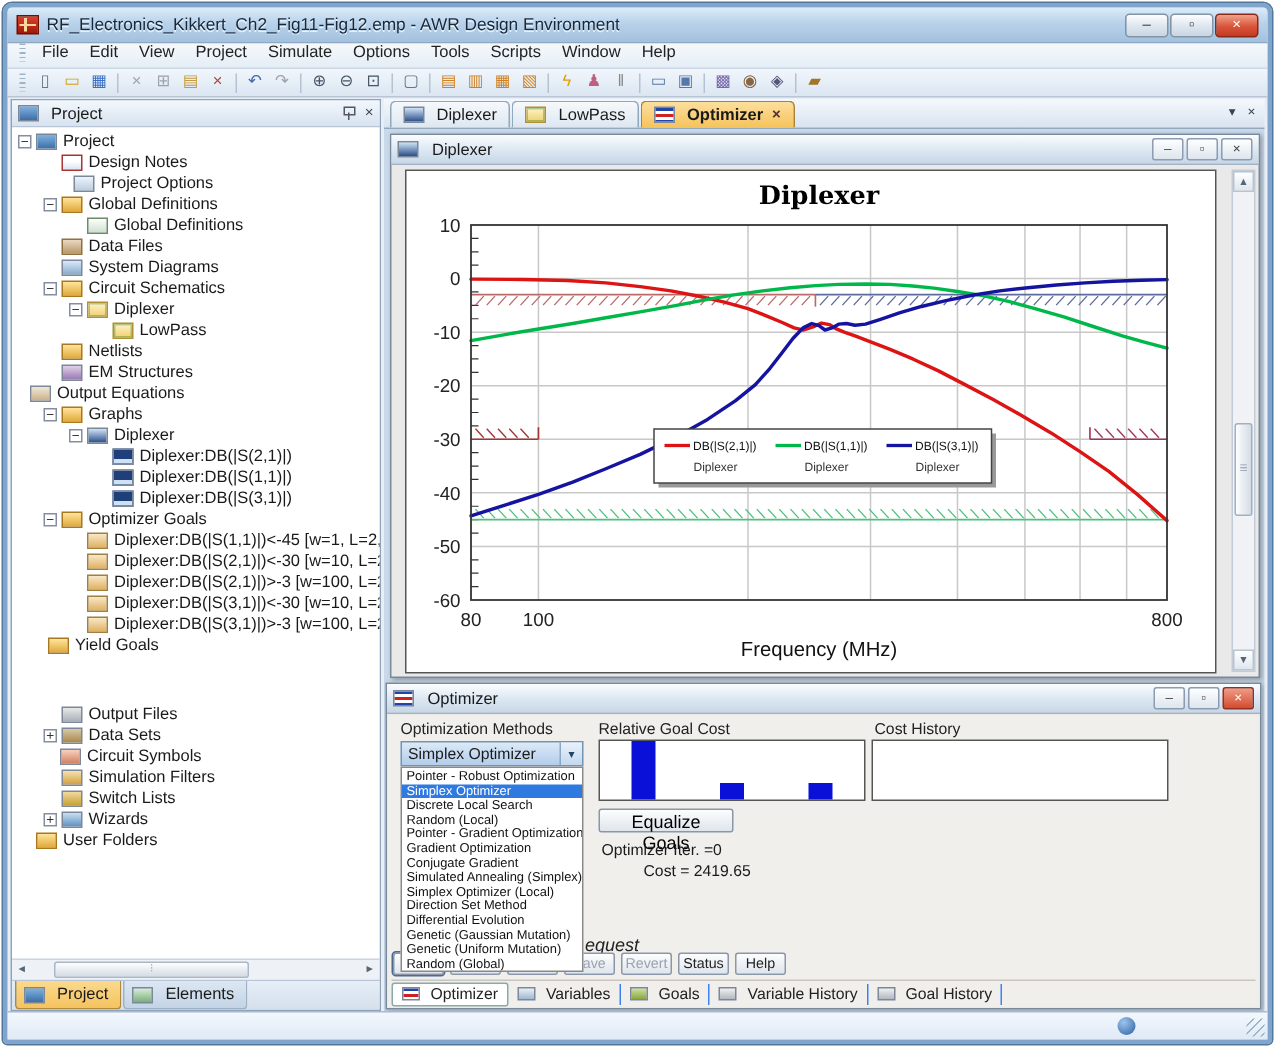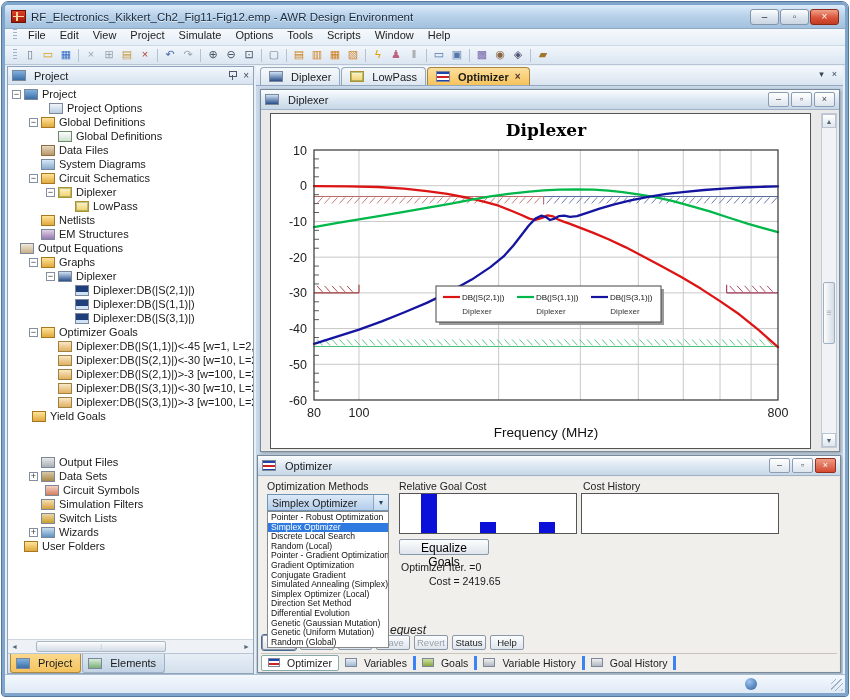--- a/index.html
+++ b/index.html
@@ -146,21 +146,21 @@
   .costtxt{position:absolute;left:170px;top:98px;font-size:10.5px;}
   .partialtxt{position:absolute;left:131px;top:146px;font-size:12px;color:#222;font-style:italic;}
   .obtns{position:absolute;left:3px;top:158px;display:flex;gap:4px;}
   .obtn{width:34px;height:15px;font-size:9.5px;border:1px solid #8a97a8;border-radius:2px;
         background:linear-gradient(#fcfdfe,#dfe5ec);color:#222;padding:0;}
   .obtn.first{outline:1px solid #4a6a90;}
   .obtn:disabled{color:#9aa2ac;}
   .otabs{position:absolute;left:2px;right:2px;top:176px;height:18px;display:flex;align-items:center;
          border-top:1px solid #c9c5be;background:#f1efec;}
   .otab{display:flex;align-items:center;gap:3px;font-size:10.5px;padding:1px 6px;color:#222;
-        border-right:3px solid #3b82f6;}
+        border-right:1px solid #3b82f6;}
   .otab.active{border:1px solid #8aa;background:#fff;border-radius:2px;}
   .otab .ticon{width:12px;height:9px;}
   
   .statusbar{position:absolute;left:0;right:0;bottom:0;height:19px;
              background:linear-gradient(#f3f8fd,#dfeaf6);border-top:1px solid #a9bccf;}
   .sb-icon{position:absolute;right:88px;top:3px;width:12px;height:12px;border-radius:50%;
            background:radial-gradient(circle at 35% 30%,#9cc4ee,#2d5e9e);}
   .sb-grip{position:absolute;right:2px;bottom:2px;width:12px;height:12px;
            background:repeating-linear-gradient(135deg,transparent 0 3px,#9fb2c6 3px 4px);}
 </style>
@@ -234,20 +234,25 @@
           <span class="pin"></span>
           <span class="xglyph">×</span>
         </span>
       </div>
       <div class="tree" id="tree">
           <div class="trow" style="padding-left: 4px;">
             <span class="exp">−</span>
             <span class="ticon" data-icon="project"></span>
             <span>Project</span>
           </div>
+          <div class="trow" style="padding-left: 21px;">
+            <span class="expsp"></span>
+            <span class="ticon" data-icon="notes"></span>
+            <span>Design Notes</span>
+          </div>
           <div class="trow" style="padding-left: 29px;">
             <span class="expsp"></span>
             <span class="ticon" data-icon="options"></span>
             <span>Project Options</span>
           </div>
           <div class="trow" style="padding-left: 21px;">
             <span class="exp">−</span>
             <span class="ticon" data-icon="globals"></span>
             <span>Global Definitions</span>
           </div>
@@ -359,21 +364,21 @@
           <div class="trow" style="padding-left: 21px; margin-top: 32px;">
             <span class="expsp"></span>
             <span class="ticon" data-icon="outfiles"></span>
             <span>Output Files</span>
           </div>
           <div class="trow" style="padding-left: 21px;">
             <span class="exp">+</span>
             <span class="ticon" data-icon="datasets"></span>
             <span>Data Sets</span>
           </div>
-          <div class="trow" style="padding-left: 25px;">
+          <div class="trow" style="padding-left: 20px;">
             <span class="expsp"></span>
             <span class="ticon" data-icon="circsym"></span>
             <span>Circuit Symbols</span>
           </div>
           <div class="trow" style="padding-left: 21px;">
             <span class="expsp"></span>
             <span class="ticon" data-icon="simfilt"></span>
             <span>Simulation Filters</span>
           </div>
           <div class="trow" style="padding-left: 21px;">

